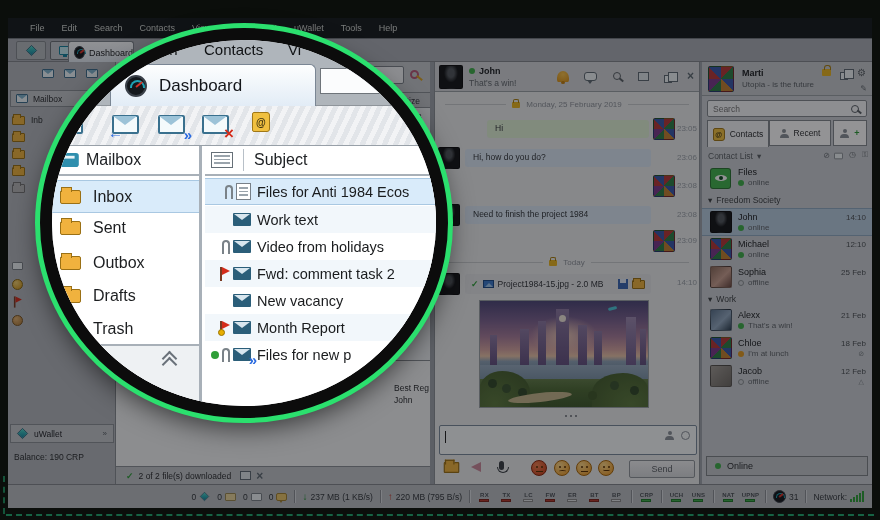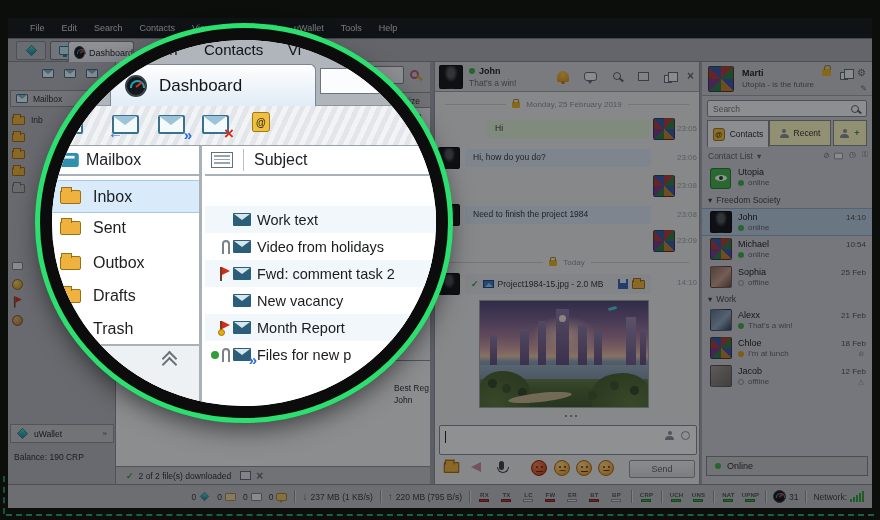--- a/index.html
+++ b/index.html
@@ -84,21 +84,21 @@
 .emo.angry{background:radial-gradient(circle at 35% 30%,#f08050,#c23a14);border-color:#8a2408}
 .emo .eyes{position:absolute;left:4px;top:5px;width:2px;height:2px;border-radius:50%;background:#5a3000;box-shadow:5px 0 0 #5a3000}
 .emo .m{position:absolute;left:4px;width:7px;height:3px}
 .m-sad{top:9px;border-top:1.5px solid #5a3000;border-radius:50%}
 .m-flat{top:10px;border-top:1.5px solid #5a3000}
 .m-smile{top:7px;border-bottom:1.5px solid #5a3000;border-radius:50%}
 
 .rhead{position:absolute;left:0;top:0;width:100%;height:34px;background:#c6cacd;border-bottom:1px solid #9aa0a5}
 .rsearch{position:absolute;left:5px;top:38px;width:160px;height:17px;background:#f4f6f8;border:1px solid #83888d;border-radius:2px;display:flex;align-items:center}
 .rsearch input{flex:1;border:none;background:transparent;font-size:8.5px;padding-left:5px;color:#333;outline:none;font-family:"Liberation Sans",sans-serif}
-.rtab{position:absolute;top:58px;height:26px;border:1px solid #83888d;display:flex;align-items:center;gap:5px;justify-content:center;font-size:8.5px;color:#2c2e30;background:#fef9c3}
+.rtab{position:absolute;top:58px;height:26px;border:1px solid #83888d;display:flex;align-items:center;gap:5px;justify-content:center;font-size:8.5px;color:#2c2e30;background:#ffffff}
 .rtab.active{background:#f2f4f6;border-bottom:none;height:27px}
 .grp{position:absolute;left:6px;font-size:8.5px;color:#3c4044;display:flex;gap:4px;align-items:center}
 .crow{position:absolute;left:0;width:170px;height:28px}
 .crow.sel{background:#b7cbdd;border-top:1px solid #8fa9c0;border-bottom:1px solid #8fa9c0}
 .cname{position:absolute;left:36px;top:3px;font-size:9px;color:#202326}
 .cstat{position:absolute;left:36px;top:14px;font-size:8px;color:#5f646a;display:flex;align-items:center;gap:4px}
 .ctime{position:absolute;right:6px;top:4px;font-size:8px;color:#4c5156}
 .onlinebar{position:absolute;left:4px;top:394px;width:162px;height:20px;background:#c2c6ca;border:1px solid #7d8287;display:flex;align-items:center;gap:6px;padding-left:8px;font-size:9px;color:#2c2e30}
 
 .statusbar{position:absolute;left:0;top:466px;width:864px;height:24px;background:#b9bdc1;border-top:1px solid #83878b;display:flex;align-items:center;justify-content:flex-end;gap:7px;padding-right:8px;font-size:8.5px;color:#34383c}
@@ -456,21 +456,21 @@
     </div>
     <span style="position:absolute;right:42px;top:89px;font-size:8px;color:#6a7076">⊘</span>
     <span class="card2I" style="position:absolute;right:28px;top:90px;transform:scale(.8)"></span>
     <span style="position:absolute;right:16px;top:88px;font-size:8px;color:#6a7076">◷</span>
     <span style="position:absolute;right:4px;top:88px;font-size:8px;color:#6a7076">⚿</span>
 
     <div class="crow" style="top:104px;height:26px">
       <span class="av avut" style="position:absolute;left:8px;top:2px;width:21px;height:21px">
           <span class="eye"></span>
         </span>
-      <span class="cname" style="top:1px">Utopia</span>
+      <span class="cname" style="top:1px">Files</span>
       <span class="cstat" style="top:12px">
           <i class="pdot on"></i>
           <span>online</span>
         </span>
     </div>
 
     <div class="grp" style="top:133px">
       <span>▾</span>
       <span>Freedom Society</span>
     </div>
@@ -484,21 +484,21 @@
         </span>
       <span class="ctime">14:10</span>
     </div>
     <div class="crow" style="top:174px">
       <span class="av pix" style="position:absolute;left:8px;top:2px;width:22px;height:22px"></span>
       <span class="cname">Michael</span>
       <span class="cstat">
           <i class="pdot on"></i>
           <span>online</span>
         </span>
-      <span class="ctime">10:54</span>
+      <span class="ctime">12:10</span>
     </div>
     <div class="crow" style="top:202px">
       <span class="av avsophia" style="position:absolute;left:8px;top:2px;width:22px;height:22px"></span>
       <span class="cname">Sophia</span>
       <span class="cstat">
           <i class="pdot off"></i>
           <span>offline</span>
         </span>
       <span class="ctime">25 Feb</span>
     </div>
@@ -713,20 +713,31 @@
       <div class="mag-right">
         <div class="mag-phead">
           <span class="pgI">
               <i></i>
               <i></i>
               <i></i>
             </span>
           <span class="envpg-sep"></span>
           <span>Subject</span>
         </div>
+        <div class="msrow sel" style="top:32px">
+          <span class="sicons">
+              <span class="clipM"></span>
+              <span class="docM">
+                <i></i>
+                <i></i>
+                <i></i>
+              </span>
+            </span>
+          <span>Files for Anti 1984 Ecos</span>
+        </div>
         <div class="msrow alt" style="top:60px">
           <span class="sicons">
               <span class="envM"></span>
             </span>
           <span>Work text</span>
         </div>
         <div class="msrow" style="top:87px">
           <span class="sicons">
               <span class="clipM"></span>
               <span class="envM"></span>

